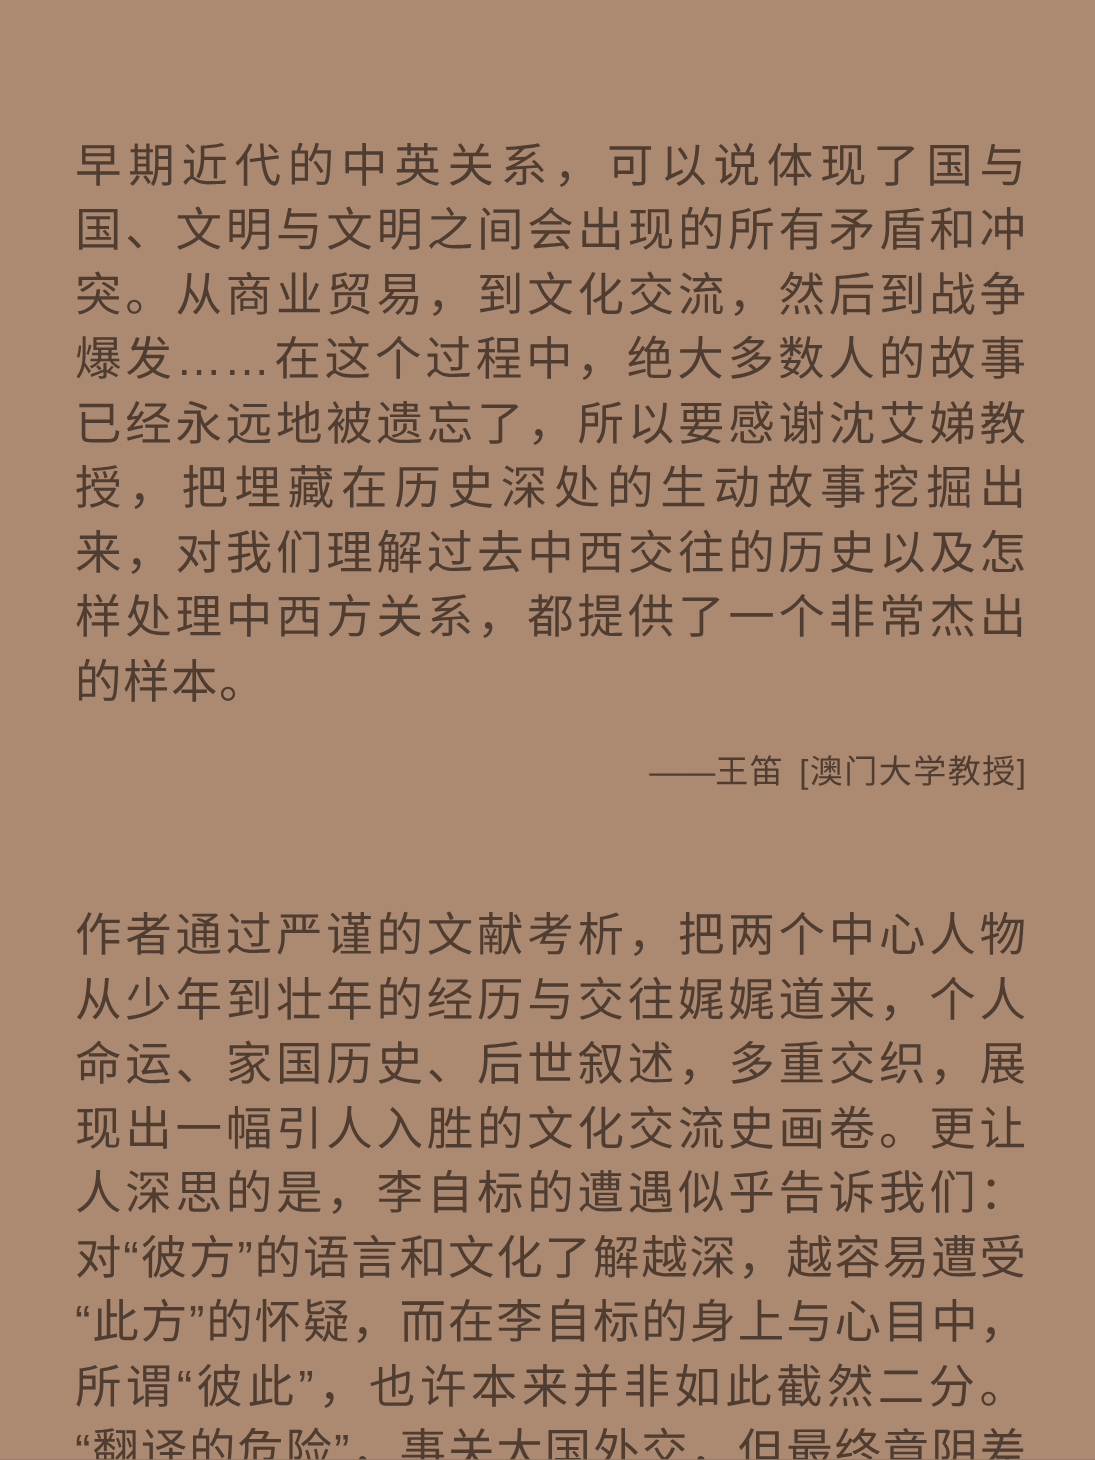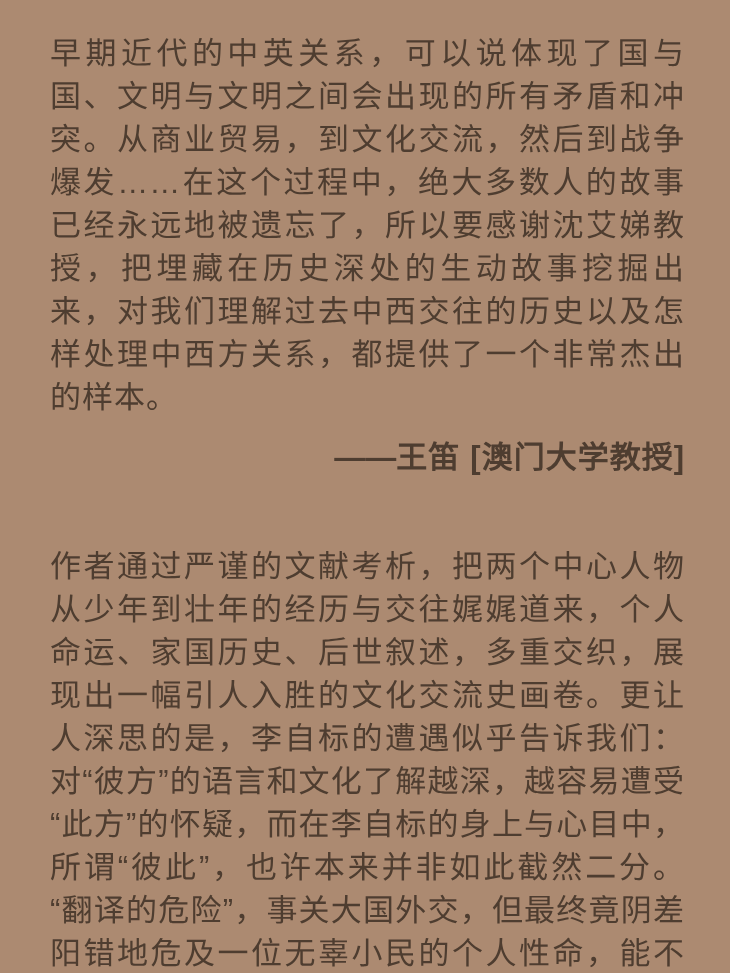--- a/index.html
+++ b/index.html
@@ -9,43 +9,43 @@
   }
   .page {
     position: relative;
     width: 730px;
     height: 973px;
     margin: 0 auto;
     background: #ac8a71;
     color: #4e3d30;
     font-family: "Liberation Sans", "DejaVu Sans", sans-serif;
     box-sizing: border-box;
-    padding: 32px 45px 40px 50px;
+    padding: 89px 45px 40px 50px;
     overflow: hidden;
   }
   .endorsement {
     margin: 0;
   }
   .quote {
     margin: 0;
     font-size: 31px;
     line-height: 43px;
     letter-spacing: 1px;
     text-align: justify;
     text-justify: inter-character;
     font-weight: 500;
     word-break: break-all;
   }
   .attribution {
     margin: 17px 0 0 0;
-    font-size: 31px;
+    font-size: 22px;
     line-height: 43px;
     letter-spacing: 1px;
     text-align: right;
-    font-weight: 700;
+    font-weight: 400;
     white-space: nowrap;
   }
   .attribution .dash {
     letter-spacing: 0;
   }
   .attribution .affil {
     margin-left: 10px;
   }
   .endorsement + .endorsement {
     margin-top: 66px;

